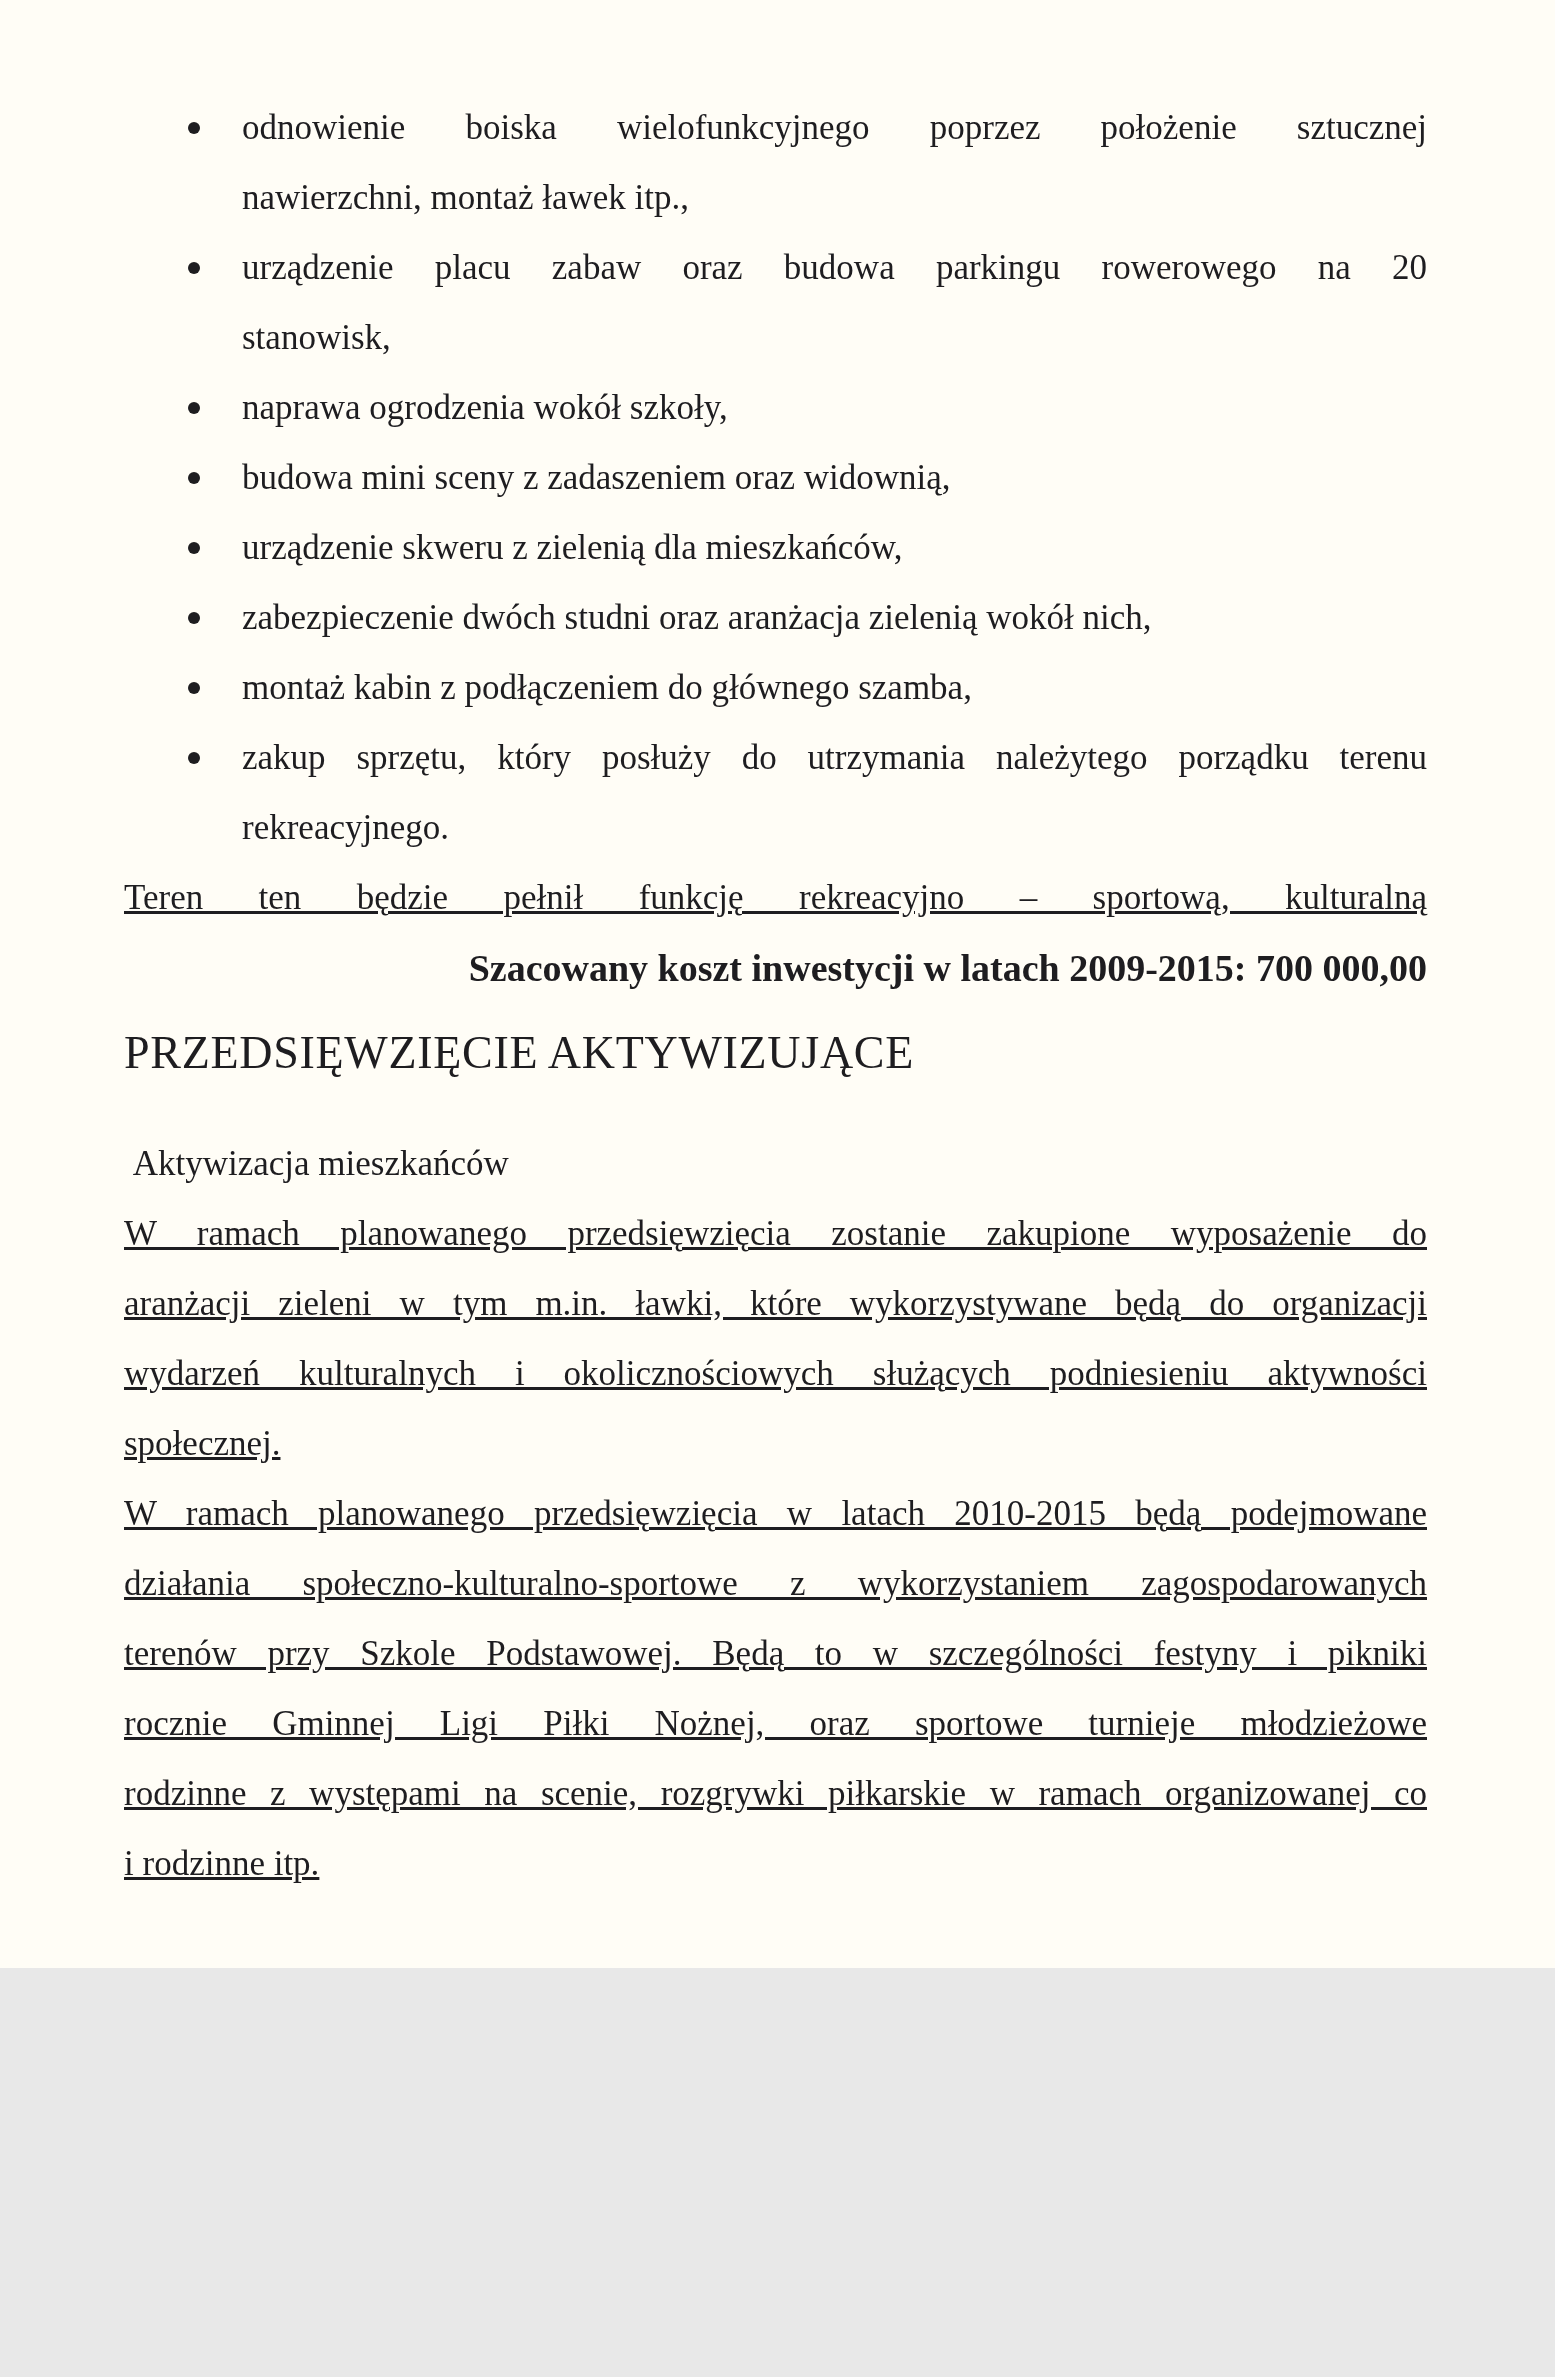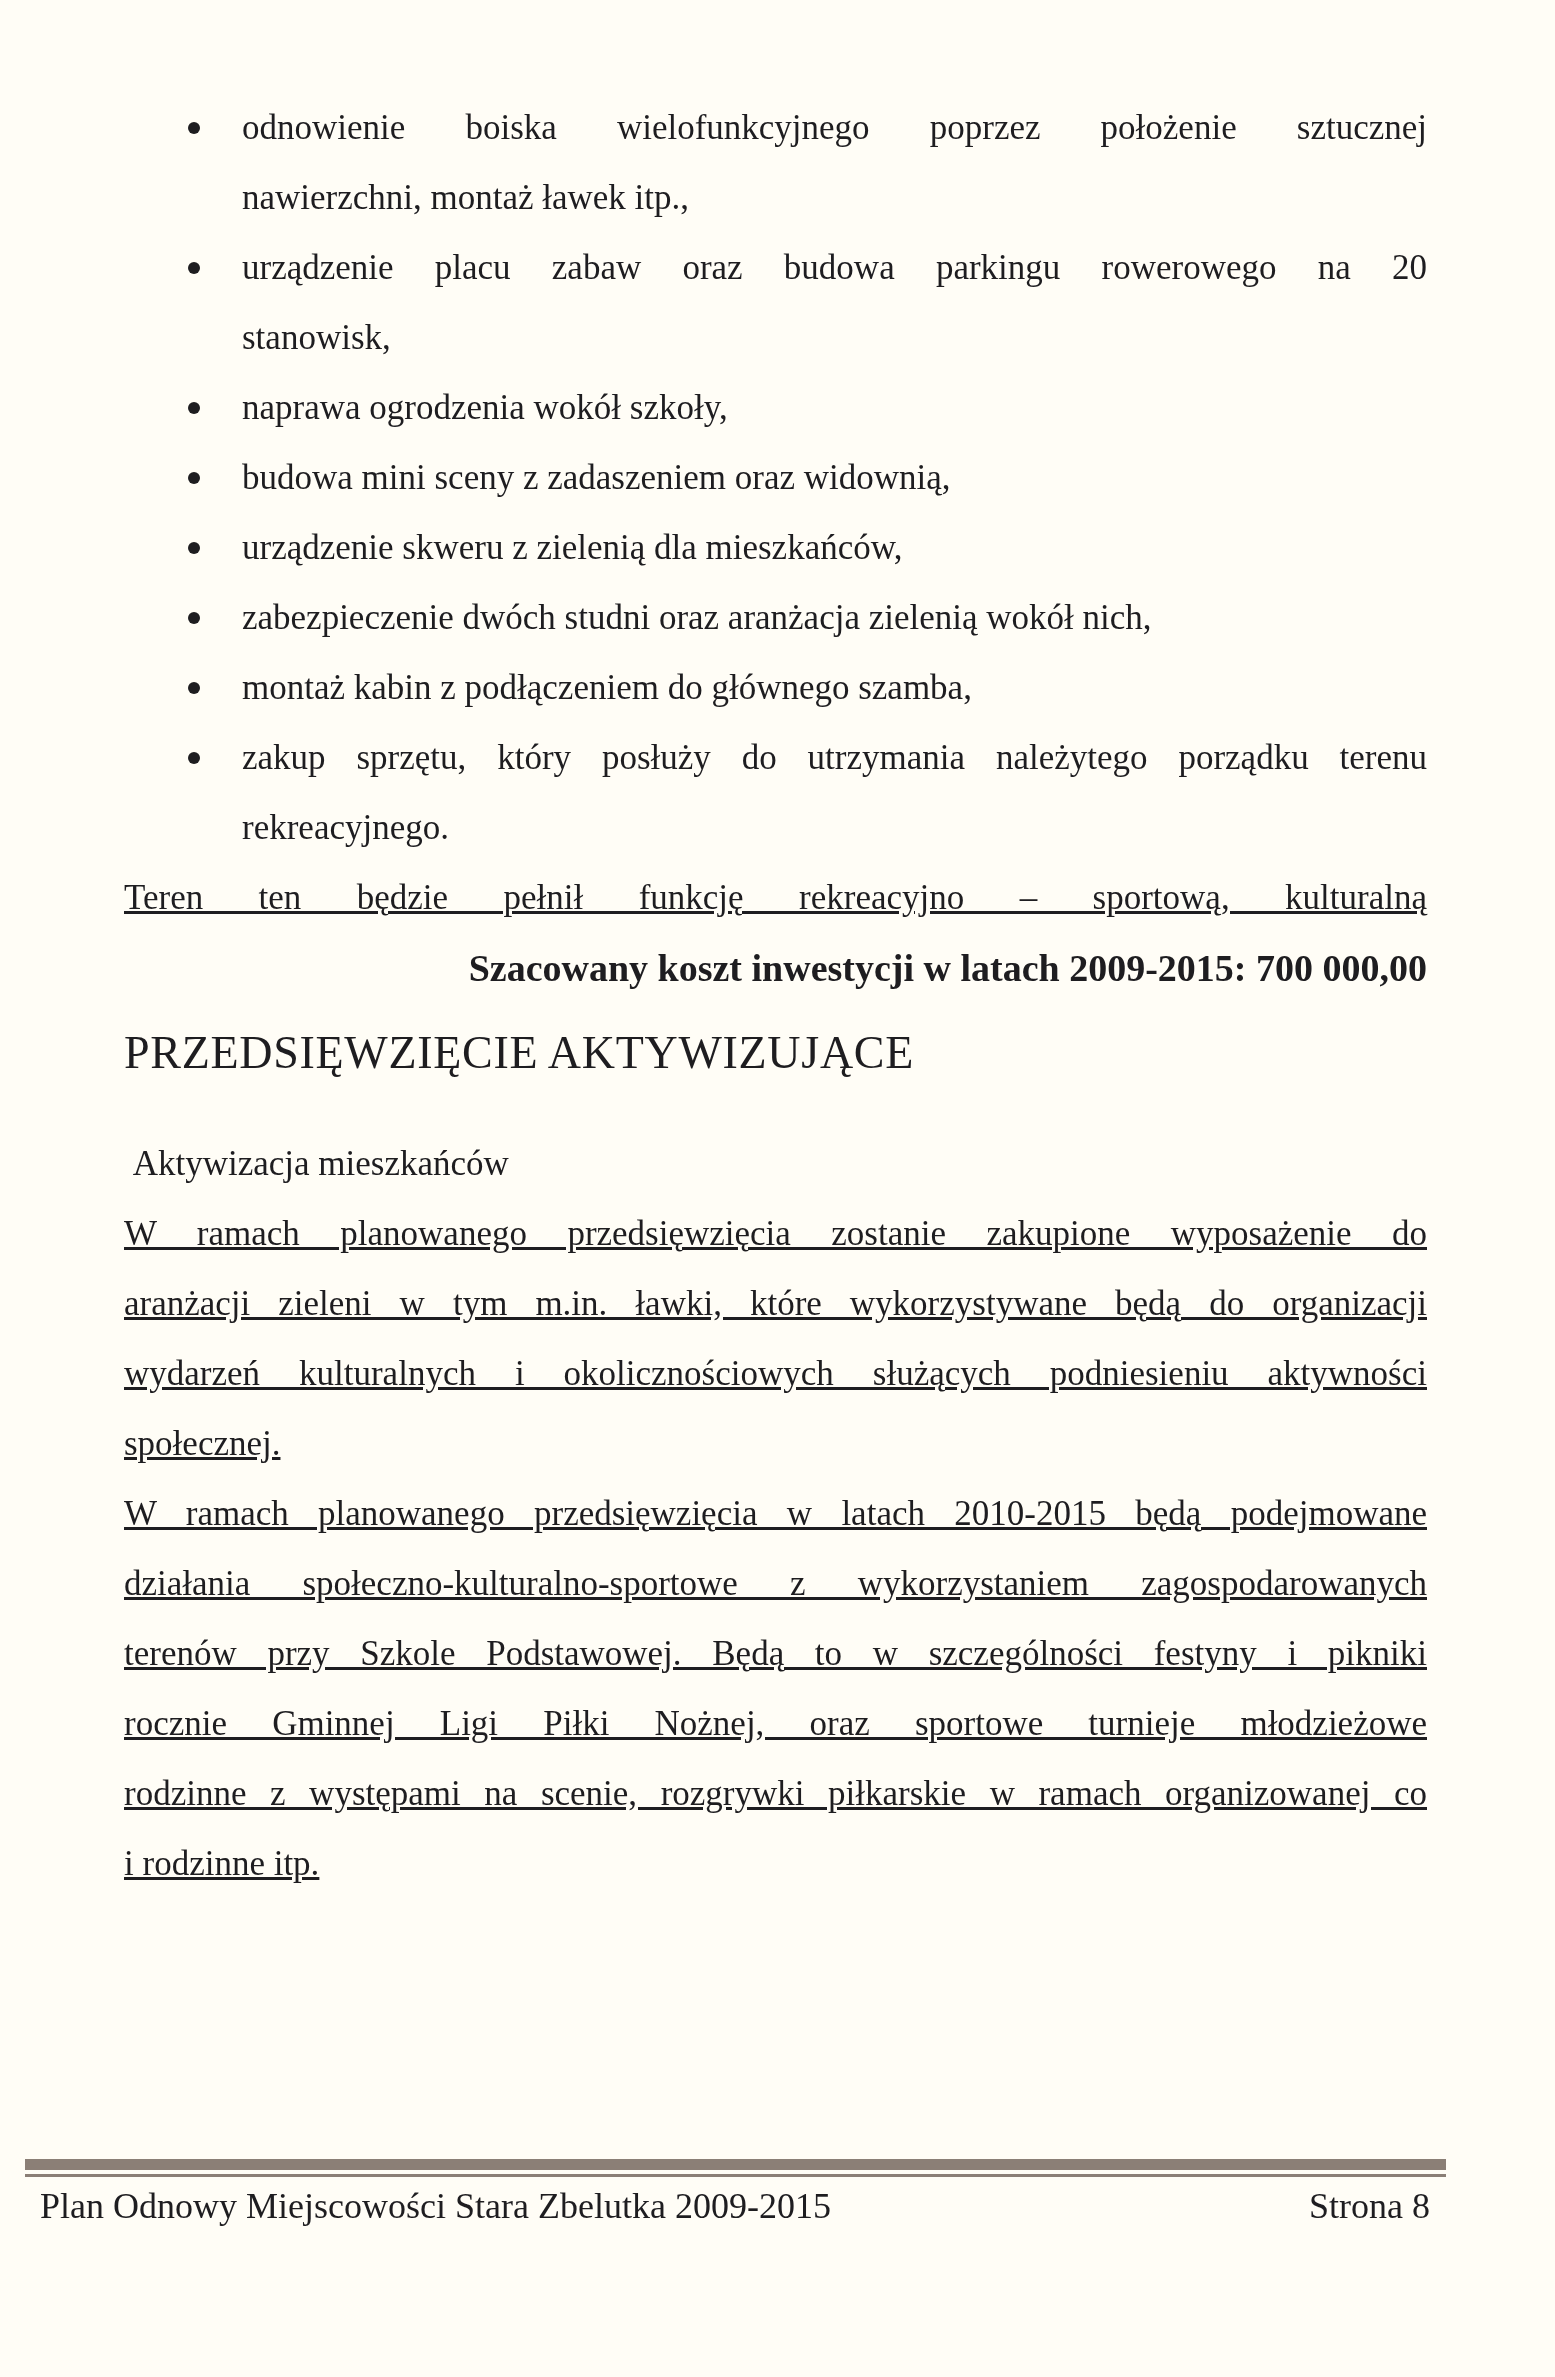--- a/index.html
+++ b/index.html
@@ -3,21 +3,21 @@
 <meta charset="utf-8">
 <style>
   html, body {
     margin: 0;
     padding: 0;
     background: #e8e8e8;
   }
   .page {
     position: relative;
     width: 1556px;
-    height: 2377px;
+    height: 1968px;
     margin: 0 auto;
     background: #fffdf6;
     color: #1e1d20;
     font-family: "Liberation Serif", "DejaVu Serif", serif;
     font-size: 35px;
     line-height: 70px;
     overflow: hidden;
   }
   .content {
     position: absolute;

